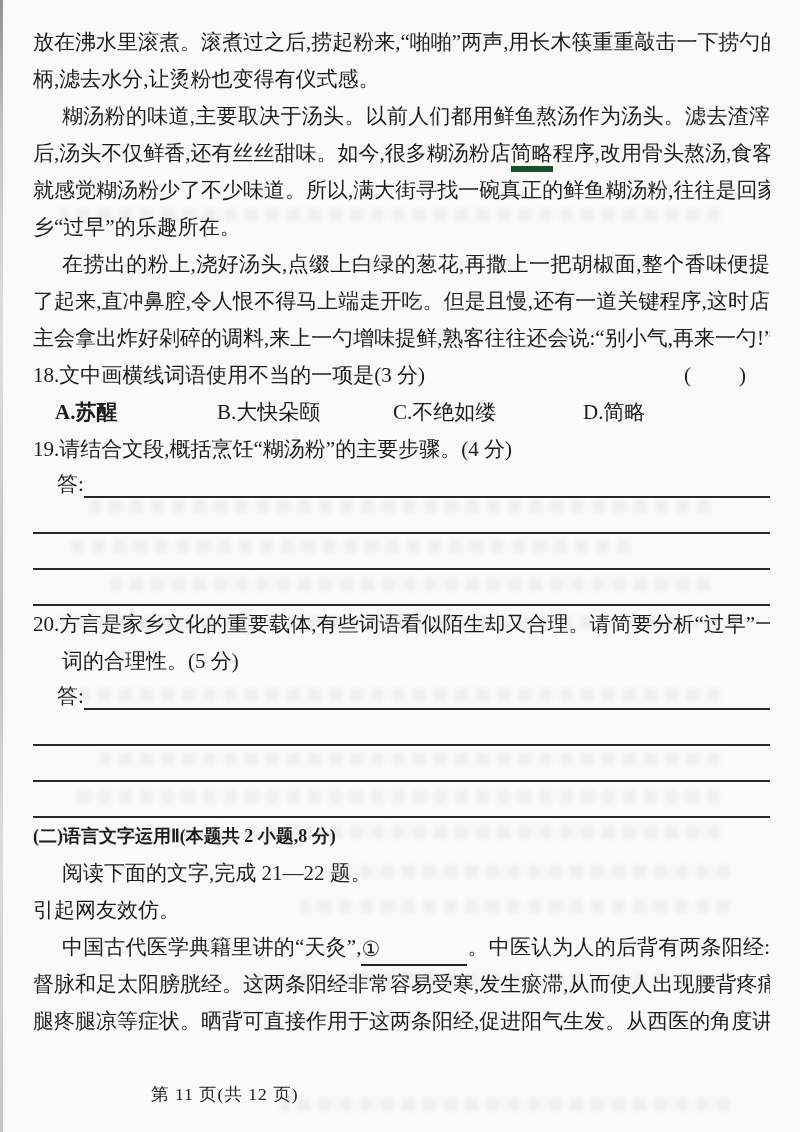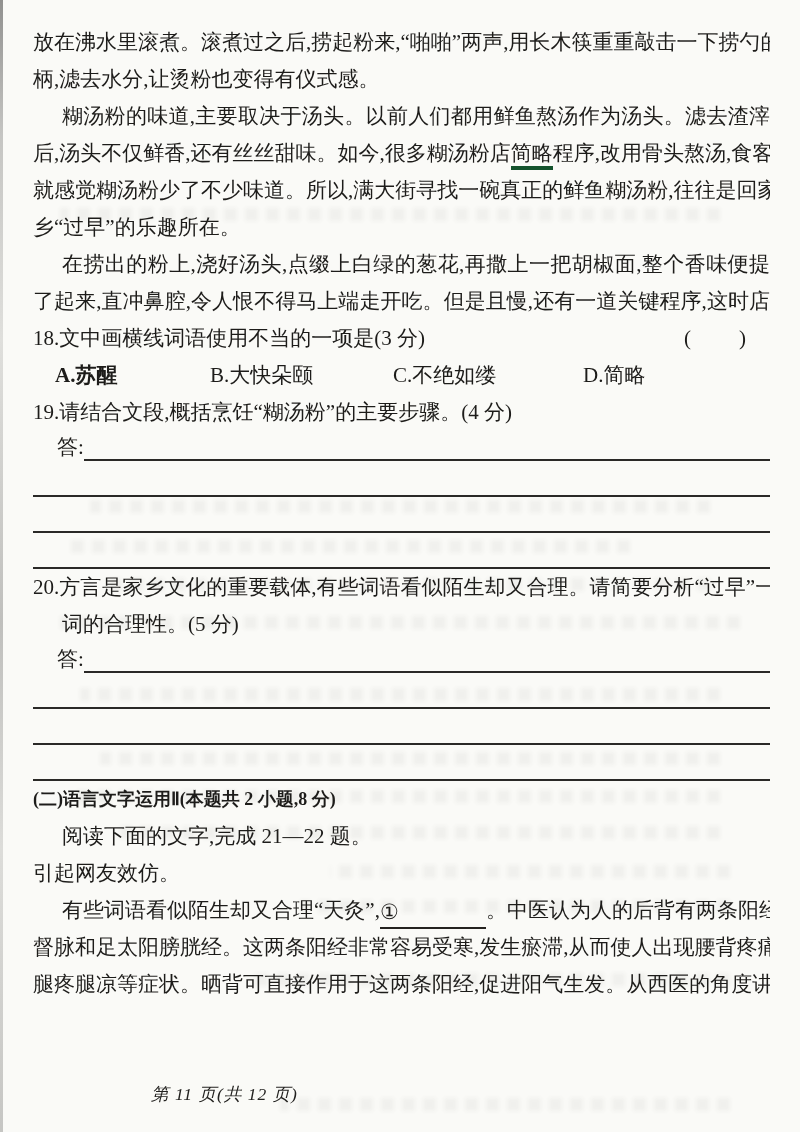--- a/index.html
+++ b/index.html
@@ -19,39 +19,39 @@
   }
   .content { position:absolute; left:33px; top:24px; width:737px; }
   .line {
     height:37px; line-height:37px; font-size:21px;
     text-align:justify; text-align-last:justify;
     text-justify:inter-character;
     overflow:hidden; white-space:nowrap;
   }
   .line.short { text-align-last:left; white-space:normal; }
   .indent { padding-left:29px; }
-  .uword { border-bottom:4px solid #14532d; padding-bottom:1px; }
+  .uword { border-bottom:8px solid #14532d; padding-bottom:1px; }
   .q18-line { display:flex; justify-content:space-between; height:37px; line-height:37px; font-size:21px;align-items:center; }
   .q18-line .bracket { padding-right:22px; letter-spacing:2px; }
   .options-row { position:relative; height:37px; font-size:21px; line-height:37px; }
   .options-row .opt { position:absolute; top:0; white-space:nowrap; }
-  .opt-a { left:22px;font-weight:bold; } .opt-b { left:177px; } .opt-c { left:360px;text-align:center; } .opt-d { left:550px; }
+  .opt-a { left:22px;font-weight:bold; } .opt-b { left:184px; } .opt-c { left:360px;text-align:center; } .opt-d { left:550px; }
   .ans-row { position:relative; height:36px; }
   .ans-row.first { height:30px; display:flex; align-items:flex-end; }
   .ans-label { padding-left:24px; font-size:21px; line-height:28px; flex:0 0 auto; }
   .ans-line { flex:1 1 auto; border-bottom:2px solid #2a2927; height:28px; }
   .ans-rule { position:absolute; left:0; right:0; bottom:0; border-bottom:2px solid #2a2927; }
   .heading { height:37px; line-height:37px; font-size:18px; white-space:nowrap;font-weight:bold; }
   .blank-inline {
     display:inline-block; width:106px; border-bottom:2px solid #24221f;
     text-align:center; line-height:26px; height:30px; vertical-align:bottom;
   }
   .footer {
     position:absolute; left:151px; top:1082px;
-    font-size:17.5px; letter-spacing:1px; color:#232220;font-style:italic;
+    font-size:17.5px; letter-spacing:1px; color:#232220;
   }
   
   .smudge {
     position:absolute; height:13px; filter:blur(2px); opacity:.5;
     background:repeating-linear-gradient(90deg, rgba(60,60,58,.10) 0 13px, rgba(0,0,0,0) 13px 21px);
     transform:scaleX(-1);
   }
 </style>
 </head>
 <body>
@@ -78,20 +78,21 @@
     <div class="line">放在沸水里滚煮。滚煮过之后,捞起粉来,“啪啪”两声,用长木筷重重敲击一下捞勺的</div>
     <div class="line short">柄,滤去水分,让烫粉也变得有仪式感。</div>
 
     <div class="line indent">糊汤粉的味道,主要取决于汤头。以前人们都用鲜鱼熬汤作为汤头。滤去渣滓</div>
     <div class="line"><span>后,汤头不仅鲜香,还有丝丝甜味。如今,很多糊汤粉店</span><span class="uword">简略</span><span>程序,改用骨头熬汤,食客</span></div>
     <div class="line">就感觉糊汤粉少了不少味道。所以,满大街寻找一碗真正的鲜鱼糊汤粉,往往是回家</div>
     <div class="line short">乡“过早”的乐趣所在。</div>
 
     <div class="line indent">在捞出的粉上,浇好汤头,点缀上白绿的葱花,再撒上一把胡椒面,整个香味便提</div>
     <div class="line">了起来,直冲鼻腔,令人恨不得马上端走开吃。但是且慢,还有一道关键程序,这时店</div>
+    <div class="line">主会拿出炸好剁碎的调料,来上一勺增味提鲜,熟客往往还会说:“别小气,再来一勺!”</div>
 
     <div class="q18-line">
       <span>18.文中画横线词语使用不当的一项是(3 分)</span>
       <span class="bracket">(　　)</span>
     </div>
     <div class="options-row">
       <span class="opt opt-a">A.苏醒</span>
       <span class="opt opt-b">B.大快朵颐</span>
       <span class="opt opt-c">C.不绝如缕</span>
       <span class="opt opt-d">D.简略</span>
@@ -126,20 +127,20 @@
       </div>
     <div class="ans-row">
         <span class="ans-rule"></span>
       </div>
 
     <div class="heading">(二)语言文字运用Ⅱ(本题共 2 小题,8 分)</div>
     <div class="line short indent">阅读下面的文字,完成 21—22 题。</div>
 
     <div class="line short">引起网友效仿。</div>
 
-    <div class="line indent"><span>有些词语看似陌生却又合理“天灸”,</span><span class="blank-inline">①</span><span>。中医认为人的后背有两条阳经:</span></div>
+    <div class="line indent"><span>中国古代医学典籍里讲的“天灸”,</span><span class="blank-inline">①</span><span>。中医认为人的后背有两条阳经:</span></div>
     <div class="line">督脉和足太阳膀胱经。这两条阳经非常容易受寒,发生瘀滞,从而使人出现腰背疼痛、</div>
     <div class="line">腿疼腿凉等症状。晒背可直接作用于这两条阳经,促进阳气生发。从西医的角度讲,</div>
 
   </div>
 
   <div class="footer">第 11 页(共 12 页)</div>
 </div>
 
 </body></html>

